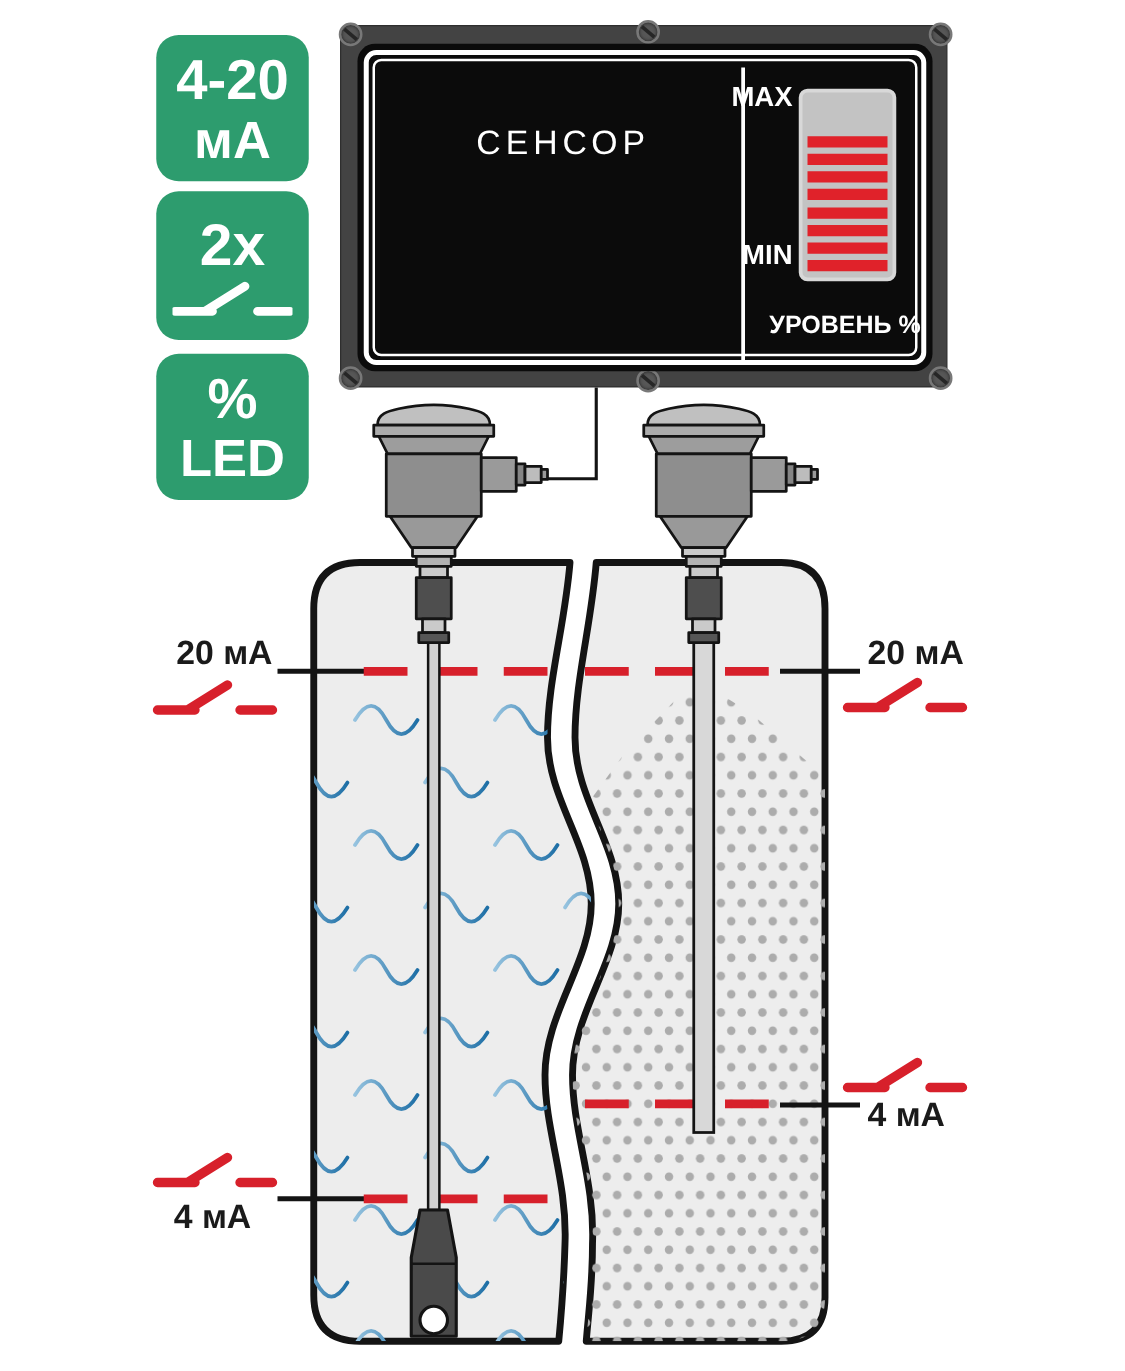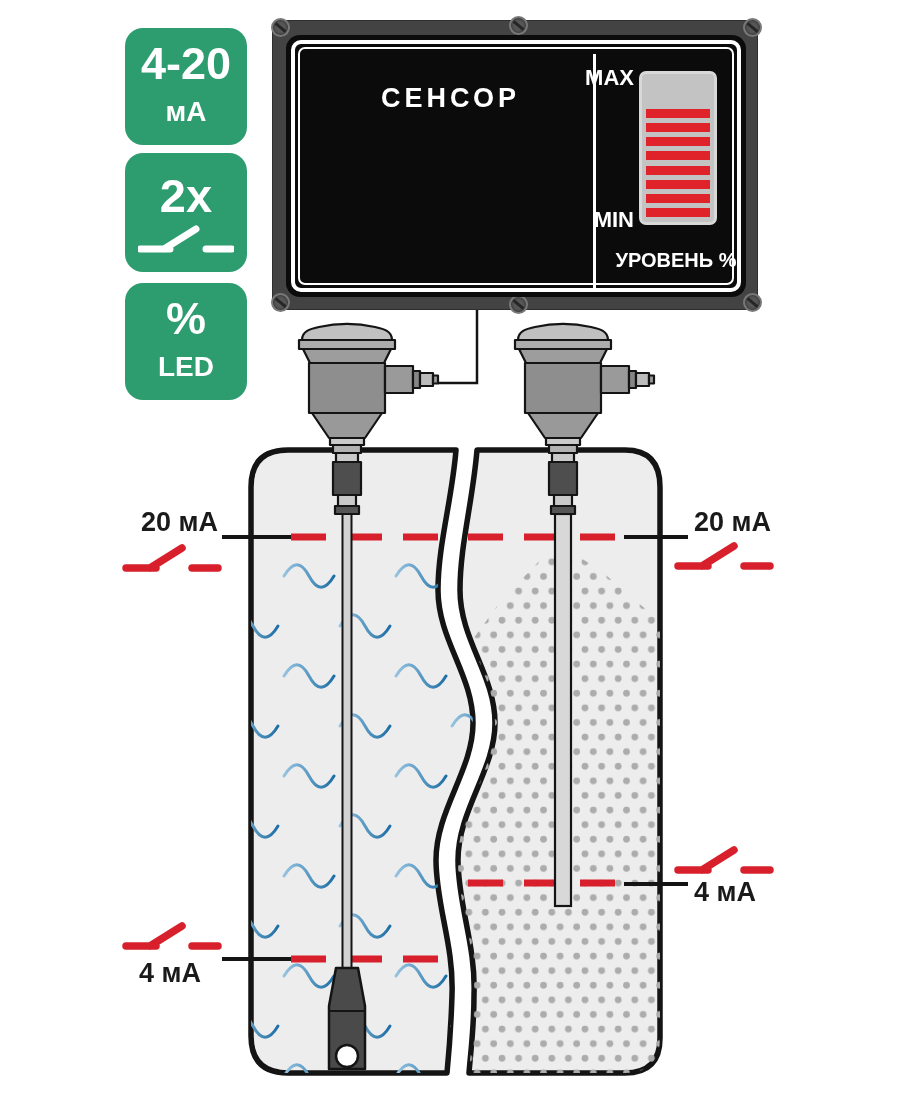--- a/index.html
+++ b/index.html
@@ -7,21 +7,21 @@
     width:900px;height:1097px;position:relative;background:#ffffff;
     font-family:"Liberation Sans", sans-serif;overflow:hidden;
   }
   
   .badge{
     position:absolute;left:125px;width:122px;border-radius:18px;
     background:#2D9C6E;color:#fff;text-align:center;font-weight:bold;
     display:flex;flex-direction:column;align-items:center;justify-content:center;
   }
   .badge .l1{font-size:45px;line-height:50px;letter-spacing:0px;}
-  .badge .l2{font-size:28px;line-height:46px;}
+  .badge .l2{font-size:42px;line-height:46px;}
   #badge-1{top:28px;height:117px;}
   #badge-2{top:153px;height:119px;}
   #badge-3{top:283px;height:117px;}
   #badge-2 .l1{font-size:47px;line-height:50px;}
   #badge-2 svg{display:block;margin-top:4px;}
   
   .panel-frame{
     position:absolute;left:272px;top:20px;width:486px;height:290px;
     background:#434343;border-radius:10px;border:1px solid #2e2e2e;box-sizing:border-box;
   }
@@ -34,27 +34,27 @@
     content:"";position:absolute;left:1px;right:1px;top:6px;height:3px;
     background:#262626;transform:rotate(40deg);
   }
   .panel-face{
     position:absolute;left:13px;top:14px;width:460px;height:262px;
     background:#0b0b0b;border-radius:14px;
   }
   .pf-border-outer{position:absolute;inset:5px;border:4px solid #fff;border-radius:10px;}
   .pf-border-inner{position:absolute;inset:12px;border:2px solid #fff;border-radius:7px;}
   .panel-text{position:absolute;left:22px;top:0;width:285px;height:100%;color:#fff;text-align:center;}
-  .brand{position:absolute;left:0;width:100%;top:48px;font-size:27px;font-weight:bold;letter-spacing:4px;}
+  .brand{position:absolute;left:0;width:100%;top:64px;font-size:27px;font-weight:normal;letter-spacing:4px;}
   .subtitle{position:absolute;left:-8px;width:116%;top:122px;font-size:20px;font-weight:bold;}
   .model{position:absolute;left:0;width:100%;top:176px;font-size:23px;font-weight:bold;letter-spacing:1px;}
   .divider{position:absolute;left:307px;top:19px;width:3px;height:234px;background:#fff;}
   .ind-label{position:absolute;color:#fff;font-weight:bold;font-size:22px;}
   #max-label{left:298px;top:30px;width:50px;text-align:right;}
-  #min-label{left:298px;top:172px;width:50px;text-align:right;}
+  #min-label{left:298px;top:156px;width:50px;text-align:right;}
   #ind-caption{left:322px;top:214px;width:136px;text-align:center;color:#fff;font-weight:bold;font-size:20px;position:absolute;}
   .level-bar{
     position:absolute;left:353px;top:36px;width:78px;height:154px;box-sizing:border-box;
     background:#C3C3C3;border:3px solid #D8D8D8;border-radius:7px;
   }
   .stripes{
     position:absolute;left:4px;right:4px;bottom:5px;height:108px;
     display:flex;flex-direction:column;justify-content:space-between;
   }
   .stripe{height:9px;background:#E0222A;}

